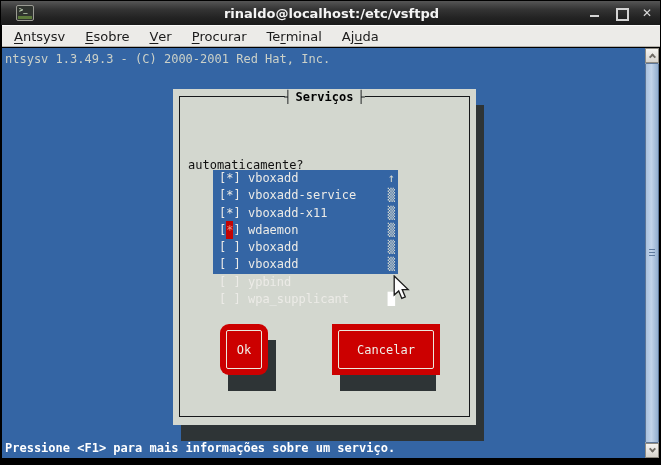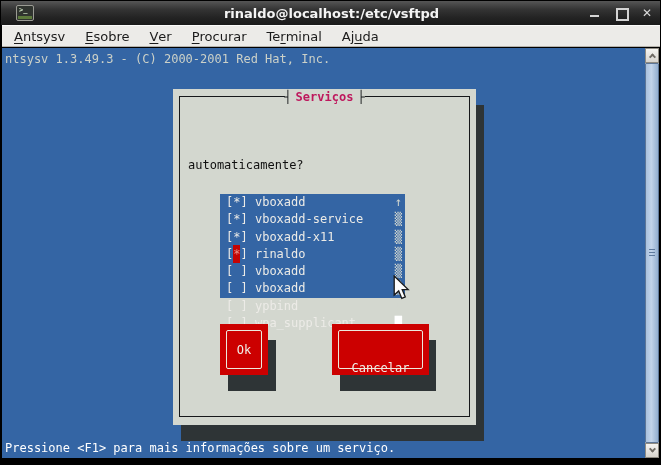--- a/index.html
+++ b/index.html
@@ -46,66 +46,66 @@
   }
   .menu-item { padding:0 10px; height:100%; display:flex; align-items:center; white-space:pre; }
   .menu-item u { text-decoration:underline; text-underline-offset:2px; }
   
   .terminal {
     position:absolute; top:47px; left:1px; width:645px; height:410px;
     background:#3465a4; overflow:hidden;
     font-family:"DejaVu Sans Mono","Liberation Mono",monospace; font-size:12px;
   }
   .term-header { position:absolute; left:3px; top:3px; color:#ccd1c8; line-height:17px; white-space:pre; }
-  .term-status { position:absolute; left:3px; top:392px; color:#ffffff; font-weight:normal; line-height:17px; white-space:pre; }
+  .term-status { position:absolute; left:3px; top:392px; color:#ffffff; font-weight:bold; line-height:17px; white-space:pre; }
   
   .dialog-shadow {
     position:absolute; left:179px; top:57px; width:303px; height:336px;
     background:#2e3436; z-index:1;
   }
   .dialog {
     position:absolute; left:171px; top:41px; width:303px; height:336px;
     background:#d3d7cf; z-index:2;
   }
   .dialog-frame {
     position:absolute; left:6px; right:6px; top:7px; bottom:8px;
     border:1px solid #16181a; pointer-events:none;
   }
   .dialog-title {
     position:absolute; top:0; left:50%; transform:translateX(-50%);
     background:#d3d7cf; line-height:16px; white-space:pre; z-index:3;
     font-weight:bold;
   }
   .dialog-title .tick { color:#16181a; font-weight:normal; }
-  .dialog-title .ttl { color:#be185d; padding:0 4px; }
+  .dialog-title .ttl { color:#000000; padding:0 4px; }
   .question { position:absolute; left:15px; top:31px; color:#101010; line-height:18px; white-space:pre; }
   
   .svc-list {
-    position:absolute; left:47px; top:81px; width:185px; height:104px;
-    background:#3465a4; color:#ecebe7;margin-top:24px;
+    position:absolute; left:40px; top:81px; width:185px; height:104px;
+    background:#3465a4; color:#ecebe7;
   }
   .svc-row { position:relative; height:17.25px; line-height:17.25px; padding-left:6px; white-space:pre; }
   .svc-row .sb-char { position:absolute; right:3px; top:0; color:#d3d7cf; }
   .svc-row .sb-char.thumb { color:#ffffff; }
   .mark-cursor { background:#c40404; color:#e9958b; box-shadow:0 2px 0 #c40404,0 -2px 0 #c40404; }
   
   .btn-shadow { position:absolute; width:48px; height:51px; background:#2e3436; }
   .btn {
     position:absolute; width:48px; height:51px; background:#cc0000;
     color:#f0efe8; display:flex; align-items:center; justify-content:center;
     cursor:default;
   }
   .btn::before {
     content:""; position:absolute; left:6px; right:6px; top:6px; bottom:6px;
     border:1px solid #ece9dd; border-radius:2px;
   }
   #ok-shadow { left:55px; top:251px; }
-  #ok-btn { left:47px; top:235px; }
+  #ok-btn { left:47px; top:235px;border-radius:9px; }
   #cancel-shadow { left:167px; top:251px; width:96px; }
-  #cancel-btn { left:159px; top:235px; width:97px;align-items:flex-end; }
+  #cancel-btn { left:159px; top:235px; width:108px; }
   
   .scrollbar {
     position:absolute; top:47px; right:1px; width:14px; height:410px;
     background:#d6d3cd;
   }
   .sb-btn {
     position:absolute; left:0; width:14px; height:15px;
     background:linear-gradient(180deg,#f5f4f1,#d7d4ce);
     border:1px solid #8e8b83; display:flex; align-items:center; justify-content:center;
   }
@@ -158,21 +158,21 @@
       <div class="dialog-title"><span class="tick">┤</span><span class="ttl">Serviços</span><span class="tick">├</span></div>
 
       <div class="question">
         <div>automaticamente?</div>
       </div>
 
       <div class="svc-list">
         <div class="svc-row"><span>[</span><span>*</span><span>]</span><span> vboxadd</span><span class="sb-char">↑</span></div>
         <div class="svc-row"><span>[</span><span>*</span><span>]</span><span> vboxadd-service</span><span class="sb-char">▒</span></div>
         <div class="svc-row"><span>[</span><span>*</span><span>]</span><span> vboxadd-x11</span><span class="sb-char">▒</span></div>
-        <div class="svc-row"><span>[</span><span class="mark-cursor">*</span><span>]</span><span> rinaldo</span><span class="sb-char">▒</span></div>
+        <div class="svc-row"><span>[</span><span class="mark-cursor">*</span><span>]</span><span> wdaemon</span><span class="sb-char">▒</span></div>
         <div class="svc-row"><span>[</span><span> </span><span>]</span><span> vboxadd</span><span class="sb-char">▒</span></div>
         <div class="svc-row"><span>[</span><span> </span><span>]</span><span> vboxadd</span><span class="sb-char">▒</span></div>
         <div class="svc-row"><span>[</span><span> </span><span>]</span><span> ypbind</span><span class="sb-char">↓</span></div>
         <div class="svc-row"><span>[</span><span> </span><span>]</span><span> wpa_supplicant</span><span class="sb-char thumb">█</span></div>
       </div>
 
       <div class="btn-shadow" id="ok-shadow"></div>
       <div class="btn-shadow" id="cancel-shadow"></div>
       <div class="btn" id="ok-btn">
           <span>Ok</span>

